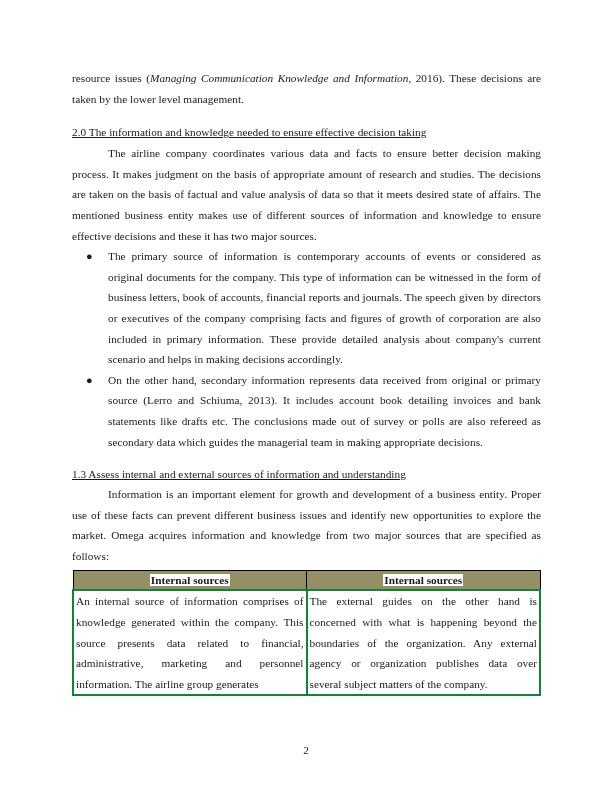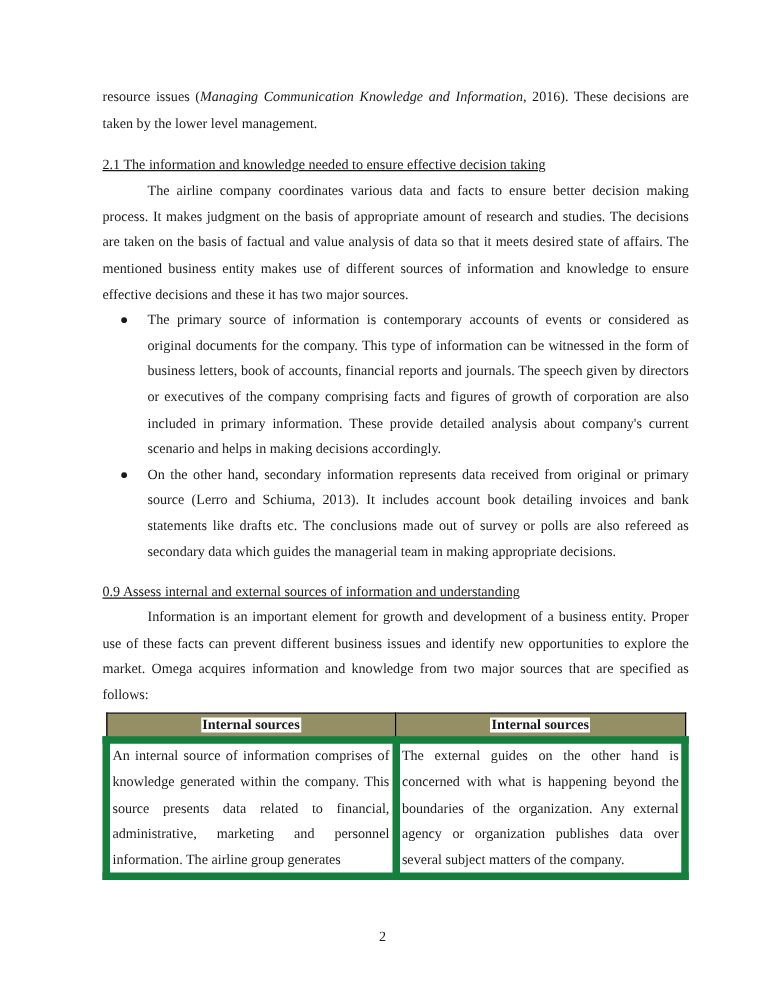--- a/index.html
+++ b/index.html
@@ -1,58 +1,58 @@
 <!DOCTYPE html>
 <html><head>
   <meta charset="utf-8">
   <style>
     html, body { margin: 0; padding: 0; background: #ffffff; }
     body { width: 612px; height: 792px; position: relative; overflow: hidden;
            font-family: "Liberation Serif", serif; color: #1a1a1a; font-size: 11.3px; }
     .page { position: absolute; left: 0; top: 0; width: 612px; height: 792px; background: #fff; }
-    .content { position: absolute; left: 82px; top: 68px; width: 469px; }
+    .content { position: absolute; left: 72px; top: 68px; width: 469px; }
     p { margin: 0; line-height: 20.6px; text-align: justify; }
     .indent { text-indent: 36px; }
     .heading { text-decoration: underline; line-height: 20px; margin-top: 14px; }
     ul.bullets { list-style: none; margin: 0; padding: 0; }
     ul.bullets li { position: relative; padding-left: 36px; line-height: 20.6px; text-align: justify; }
     ul.bullets li .bullet { position: absolute; left: 14px; top: 0; font-size: 11px; }
     table.sources { border-collapse: collapse; width: 469px; margin-top: 4px; table-layout: fixed; }
     table.sources th { background: #958f66; border: 1px solid #000; font-weight: bold; text-align: center;
                        height: 18px; padding: 0; font-size: 11.3px; }
     table.sources th span { background: #ffffff; padding: 0 1px; }
-    table.sources td { border: 6px solid #15803d; vertical-align: top; padding: 0 2px; line-height: 20.6px;
+    table.sources td { border: 2px solid #15803d; vertical-align: top; padding: 0 2px; line-height: 20.6px;
                        text-align: justify; }
     em { font-style: italic; }
     .page-number { position: absolute; top: 744px; left: 0; width: 612px; text-align: center; font-size: 11.3px; }
   </style>
 </head>
 <body>
 
 <div class="page">
   <div class="content">
 
     <p><span>resource issues (</span><em>Managing Communication Knowledge and Information</em><span>, 2016). These decisions are taken by the lower level management.</span></p>
 
-    <p class="heading" style="margin-top:13px;">2.1 The information and knowledge needed to ensure effective decision taking</p>
+    <p class="heading" style="margin-top:13px;">2.0 The information and knowledge needed to ensure effective decision taking</p>
 
     <p class="indent" style="margin-top:1px;">The airline company coordinates various data and facts to ensure better decision making process. It makes judgment on the basis of appropriate amount of research and studies. The decisions are taken on the basis of factual and value analysis of data so that it meets desired state of affairs. The mentioned business entity makes use of different sources of information and knowledge to ensure effective decisions and these it has two major sources.</p>
 
     <ul class="bullets">
       <li>
         <span class="bullet">●</span>
         <span>The primary source of information is contemporary accounts of events or considered as original documents for the company. This type of information can be witnessed in the form of business letters, book of accounts, financial reports and journals. The speech given by directors or executives of the company comprising facts and figures of growth of corporation are also included in primary information. These provide detailed analysis about company's current scenario and helps in making decisions accordingly.</span>
       </li>
       <li>
         <span class="bullet">●</span>
         <span>On the other hand, secondary information represents data received from original or primary source (Lerro and Schiuma, 2013). It includes account book detailing invoices and bank statements like drafts etc. The conclusions made out of survey or polls are also refereed as secondary data which guides the managerial team in making appropriate decisions.</span>
       </li>
     </ul>
 
-    <p class="heading" style="margin-top:12px;">0.9 Assess internal and external sources of information and understanding</p>
+    <p class="heading" style="margin-top:12px;">1.3 Assess internal and external sources of information and understanding</p>
 
     <p class="indent">Information is an important element for growth and development of a business entity. Proper use of these facts can prevent different business issues and identify new opportunities to explore the market. Omega acquires information and knowledge from two major sources that are specified as follows:</p>
 
     <table class="sources">
       <thead>
         <tr>
           <th><span>Internal sources</span></th>
           <th><span>Internal sources</span></th>
         </tr>
       </thead>

